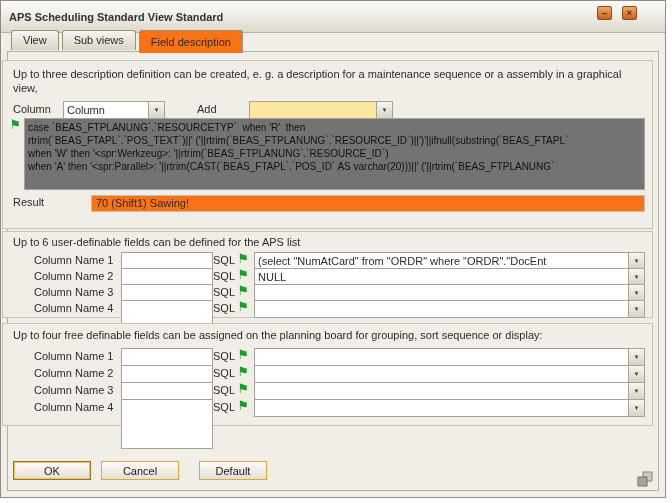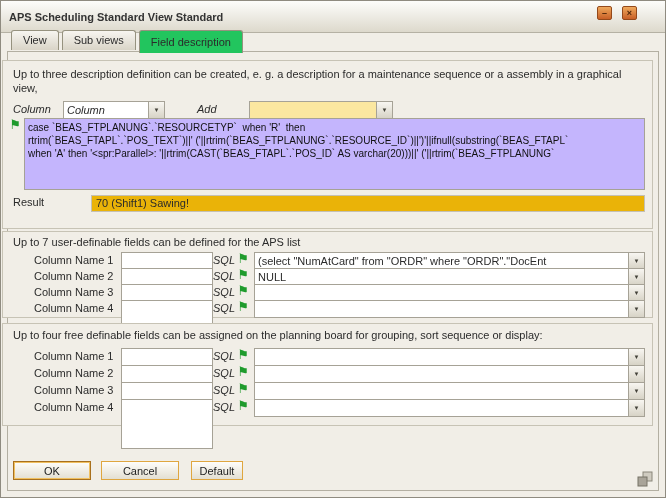--- a/index.html
+++ b/index.html
@@ -32,21 +32,21 @@
   }
   
   .tabs{position:absolute;top:29px;left:10px;height:22px;display:flex;align-items:flex-start;z-index:4;}
   .tab{
     height:19px;line-height:19px;padding:0 11px;margin-right:3px;
     background:linear-gradient(#f7f5f0,#d9d4c7);
     border:1px solid #96927f;border-bottom:none;border-radius:3px 3px 0 0;
     cursor:pointer;white-space:nowrap;
   }
   .tab.active{
-    height:22px;line-height:22px;background:#22c55e;z-index:5;position:relative;
+    height:22px;line-height:22px;background:#f97316;z-index:5;position:relative;
   }
   .tab-panel{
     position:absolute;top:50px;left:6px;right:6px;bottom:6px;
     border:1px solid #b3afa2;background:#f1eee7;
   }
   
   .groupbox{
     position:absolute;left:1px;right:12px;
     border:1px solid #c7c3b5;background:#f1eee7;
   }
@@ -78,50 +78,50 @@
   input.txt{
     position:absolute;height:14px;border:1px solid #a6a296;background:#fff;
     font-family:"Liberation Sans", sans-serif;font-size:11px;padding:17px 3px;margin:0;
   }
   
   .flag{
     position:absolute;width:14px;height:14px;line-height:14px;
     color:#1f9b2d;font-size:13px;text-align:center;
   }
   
-  .column-row{position:absolute;left:0;right:0;top:40px;height:18px;font-style:italic;}
+  .column-row{position:absolute;left:0;right:0;top:40px;height:18px;}
   .code-area{
     position:absolute;left:21px;right:7px;top:57px;height:66px;
-    background:#c4b5fd;border:1px solid #a6a296;padding:2px 3px;overflow:hidden;
+    background:#737373;border:1px solid #a6a296;padding:2px 3px;overflow:hidden;
   }
   .code-line{white-space:pre;overflow:hidden;font-size:10px;line-height:13px;color:#111;}
   .result-row{position:absolute;left:0;right:0;top:134px;height:18px;}
   .result-field{
     position:absolute;left:88px;right:7px;height:15px;line-height:15px;
-    background:#eab308;border:1px solid #c4c0b4;padding:0 4px;
+    background:#f97316;border:1px solid #c4c0b4;padding:0 4px;
     white-space:nowrap;overflow:hidden;
   }
   
   .field-row{position:absolute;left:0;right:0;height:16px;}
   .field-row .lbl{left:10px;top:2px;margin-left:21px;}
   .field-row input.txt{left:118px;width:84px;top:0;}
-  .field-row .sql-lbl{position:absolute;left:210px;top:2px;font-style:italic;}
+  .field-row .sql-lbl{position:absolute;left:210px;top:2px;}
   .field-row .flag{left:233px;top:0;}
   .field-row .combo{left:251px;right:7px;}
   
   .buttons{position:absolute;left:12px;top:460px;display:flex;}
   .btn{
     height:19px;box-sizing:border-box;border-radius:0;cursor:pointer;
     background:linear-gradient(#fefdfa,#e3dfd2);
     border:1px solid #dfa63f;color:#222;
     font-family:"Liberation Sans", sans-serif;font-size:11px;padding:0;
   }
   .btn.ok{width:78px;border-color:#a8701e;box-shadow:inset 0 0 0 1px #f0c060;}
   .btn.cancel{width:78px;margin-left:10px;}
-  .btn.default{width:52px;margin-left:12px;}
+  .btn.default{width:68px;margin-left:20px;}
   .resize-icon{position:absolute;right:12px;bottom:10px;width:16px;height:16px;cursor:pointer;}
 </style>
 </head>
 <body>
 
 <div class="window">
 
   <div class="titlebar">
     <span class="title">APS Scheduling Standard View Standard</span>
     <div class="win-buttons">
@@ -160,30 +160,31 @@
         <span class="combo-text"></span>
         <span class="combo-btn">
             <span>▼</span>
           </span>
       </div>
     </div>
     <span class="flag" style="left:5px;top:57px;">⚑</span>
     <div class="code-area">
       <div class="code-line">case `BEAS_FTPLANUNG`.`RESOURCETYP`  when 'R'  then</div>
       <div class="code-line">rtrim(`BEAS_FTAPL`.`POS_TEXT`)||' ('||rtrim(`BEAS_FTPLANUNG`.`RESOURCE_ID`)||')'||ifnull(substring(`BEAS_FTAPL`</div>
+      <div class="code-line">when 'W' then '&lt;spr:Werkzeug&gt;: '||rtrim(`BEAS_FTPLANUNG`.`RESOURCE_ID`)</div>
       <div class="code-line">when 'A' then '&lt;spr:Parallel&gt;: '||rtrim(CAST(`BEAS_FTAPL`.`POS_ID` AS varchar(20)))||' ('||rtrim(`BEAS_FTPLANUNG`</div>
     </div>
     <div class="result-row">
       <span class="lbl" style="left:10px;top:1px;">Result</span>
       <div class="result-field">70 (Shift1) Sawing!</div>
     </div>
   </div>
 
   <div class="groupbox g2">
-    <div class="group-title">Up to 7 user-definable fields can be defined for the APS list</div>
+    <div class="group-title">Up to 6 user-definable fields can be defined for the APS list</div>
 
     <div class="field-row" style="top:20px;">
       <span class="lbl">Column Name 1</span>
       <input class="txt" type="text" value="CustmerNo" style="">
       <span class="sql-lbl">SQL</span>
       <span class="flag">⚑</span>
       <div class="combo">
         <span class="combo-text">(select "NumAtCard" from "ORDR" where "ORDR"."DocEnt</span>
         <span class="combo-btn">
             <span>▼</span>

